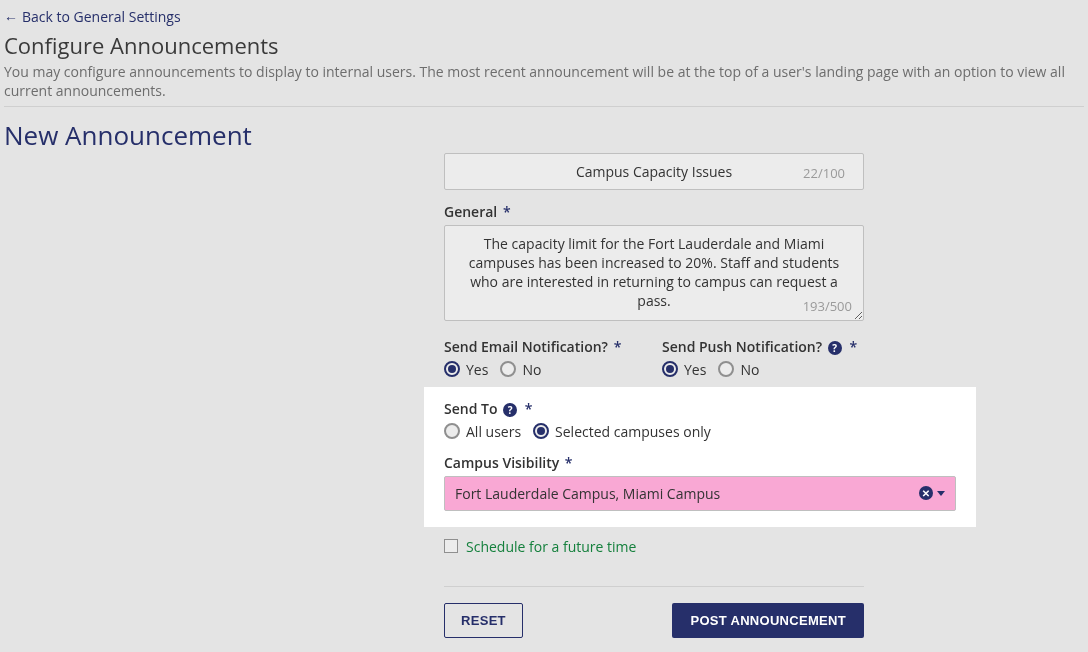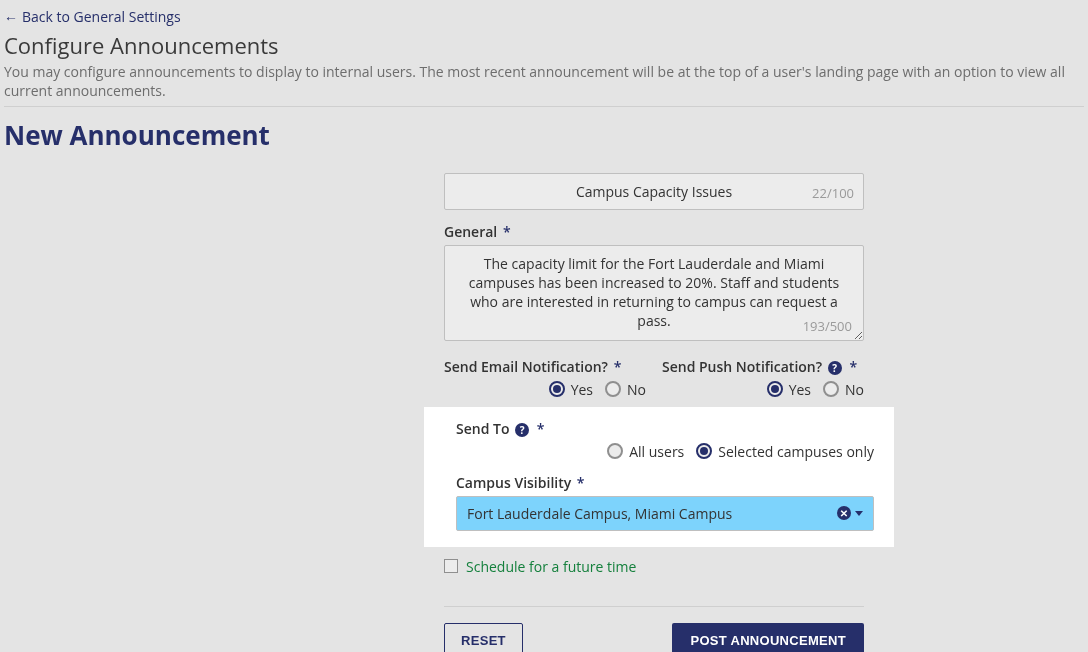--- a/index.html
+++ b/index.html
@@ -17,61 +17,61 @@
   a.backlink { color:#262f6a; text-decoration:none; font-size:14px; display:inline-flex; align-items:center; gap:4px;}
   .arrow-left { font-size:14px; line-height:1; }
   h1.page-title {
     margin: 4px 0 2px 0;
     font-weight:400;
     font-size:22px;
     color:#3a3a3a;
   }
   .page-desc { color:#6d6d6d; margin:0 0 6px 0; font-size:14px; }
   hr.divider { border:none; border-top:1px solid #cfcfcf; margin:4px 0 10px 0;}
-  h2.section-title { color:#262f6a; font-weight:700; font-size:26px; margin: 2px 0 20px 0;}
+  h2.section-title { color:#262f6a; font-weight:400; font-size:26px; margin: 2px 0 0 0;}
   .form-area { margin-left: 440px; width: 420px; position:relative; }
   .field-label { font-weight:600; color:#333; margin-bottom:4px; display:block; font-size:14px;}
   .req { color:#262f6a; margin-left:2px;}
   .input-wrap { position:relative; margin-bottom:12px;}
   input.text-input, textarea.text-area {
     width:100%;
     border:1px solid #bfbfbf;
     background:#ececec;
     padding:8px 10px;
     font-size:14px;
     font-family:inherit;
     color:#333;
     border-radius:2px;
     text-align:center;
   }
   textarea.text-area { resize:both; height:96px; }
-  .counter { position:absolute; right:10px; bottom:8px; color:#9a9a9a; font-size:13px; pointer-events:none;}
+  .counter { position:absolute; right:19px; bottom:8px; color:#9a9a9a; font-size:13px; pointer-events:none;}
   .textarea-counter { position:absolute; right:12px; bottom:10px; color:#9a9a9a; font-size:13px; pointer-events:none;}
   .row-two { display:flex; gap:16px; margin-bottom:8px;}
   .row-two > div { flex:1; }
-  .radio-group { display:flex; gap:12px; align-items:center; margin-top:4px;justify-content:flex-end;}
+  .radio-group { display:flex; gap:12px; align-items:center; margin-top:4px;}
   .radio-item { display:inline-flex; align-items:center; gap:6px; cursor:pointer;}
   .radio-dot {
     width:16px; height:16px; border-radius:50%;
     border:2px solid #8f8f8f; background:#ececec; display:inline-block; position:relative;
   }
   .radio-dot.selected { border-color:#262f6a; }
   .radio-dot.selected::after {
     content:""; position:absolute; left:2px; top:2px; width:8px; height:8px; border-radius:50%; background:#262f6a;
   }
   .help-circle {
     display:inline-flex; align-items:center; justify-content:center;
     width:14px; height:14px; border-radius:50%; background:#262f6a; color:#fff; font-size:10px; font-weight:700;
     margin-left:2px; margin-right:2px; vertical-align:middle;
   }
   .white-block {
-    background:#fff; margin-left:-20px; padding:12px 20px 16px 32px; width:470px;
+    background:#fff; margin-left:-20px; padding:12px 20px 16px 20px; width:552px;
   }
   .select-wrap {
-    position:relative; border:1px solid #bfbfbf; border-radius:2px; background:#7dd3fc;
+    position:relative; border:1px solid #bfbfbf; border-radius:2px; background:#f9a8d4;
     padding:7px 10px; display:flex; align-items:center; justify-content:space-between;
     margin-top:4px;
   }
   .select-val { color:#333; font-size:14px;}
   .select-icons { display:flex; align-items:center; gap:4px; }
   .clear-icon {
     width:14px; height:14px; border-radius:50%; background:#262f6a; color:#fff; font-size:10px;
     display:inline-flex; align-items:center; justify-content:center; font-weight:700;
   }
   .caret-down { width:0; height:0; border-left:4px solid transparent; border-right:4px solid transparent; border-top:5px solid #262f6a;}

